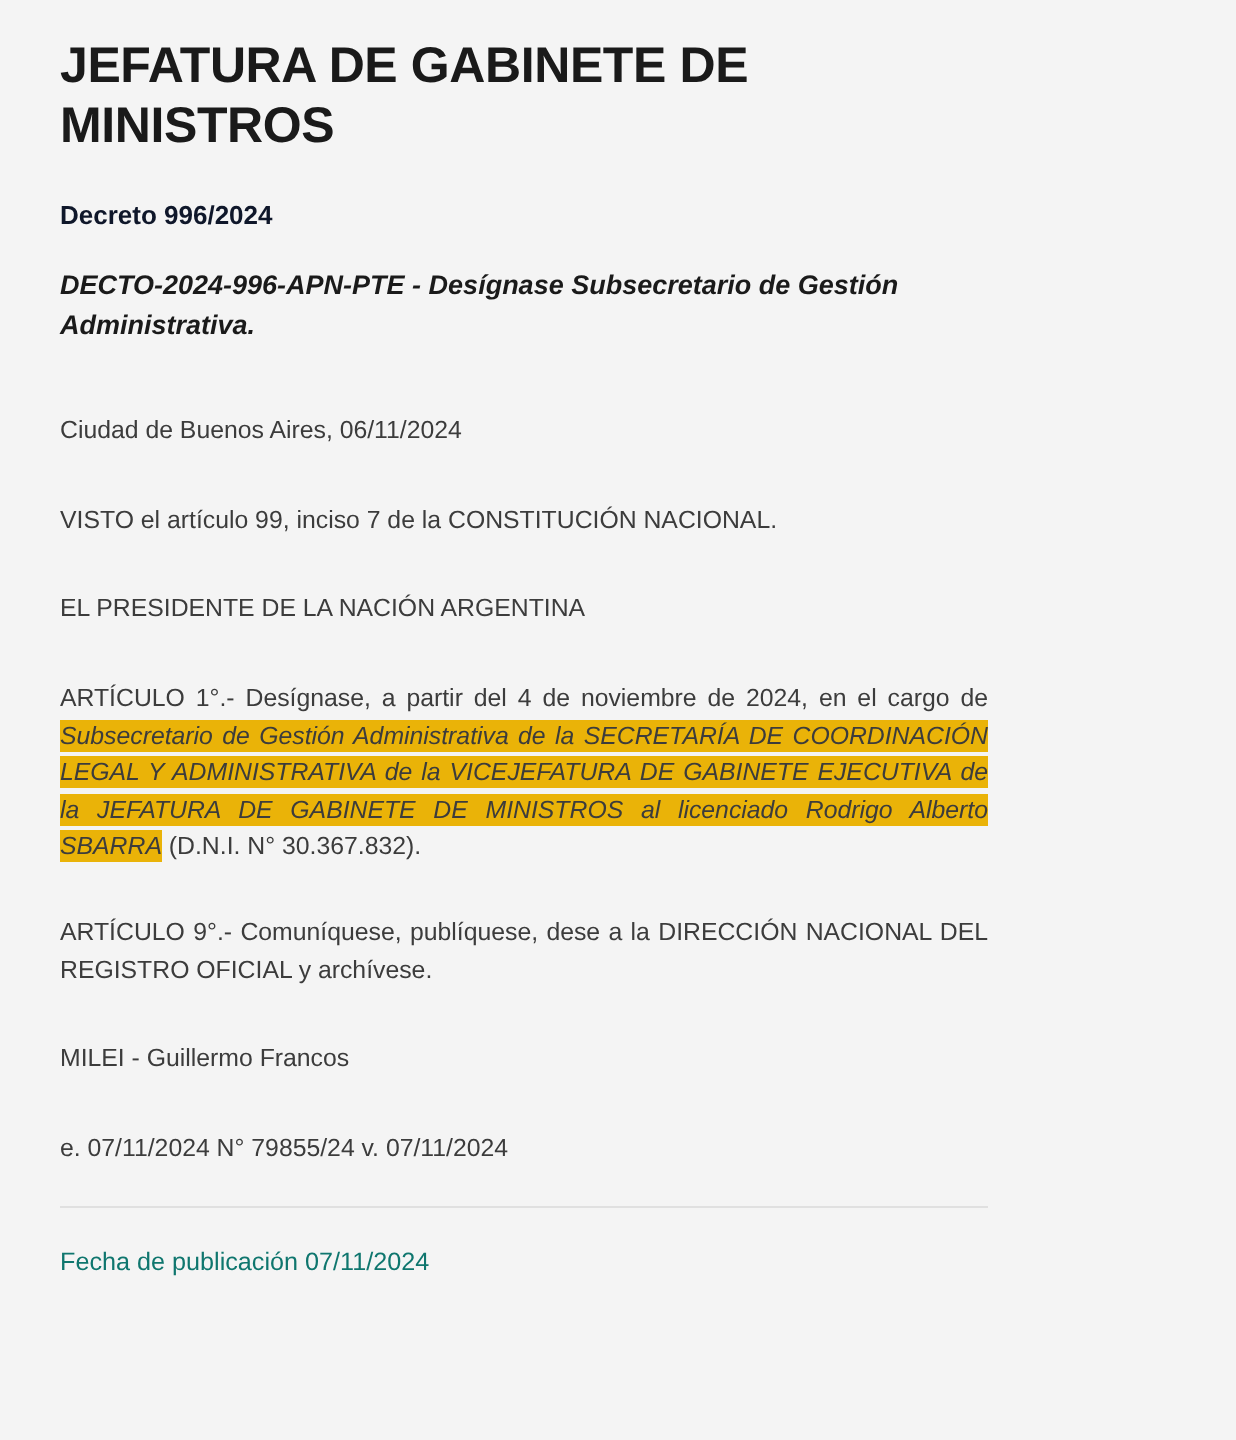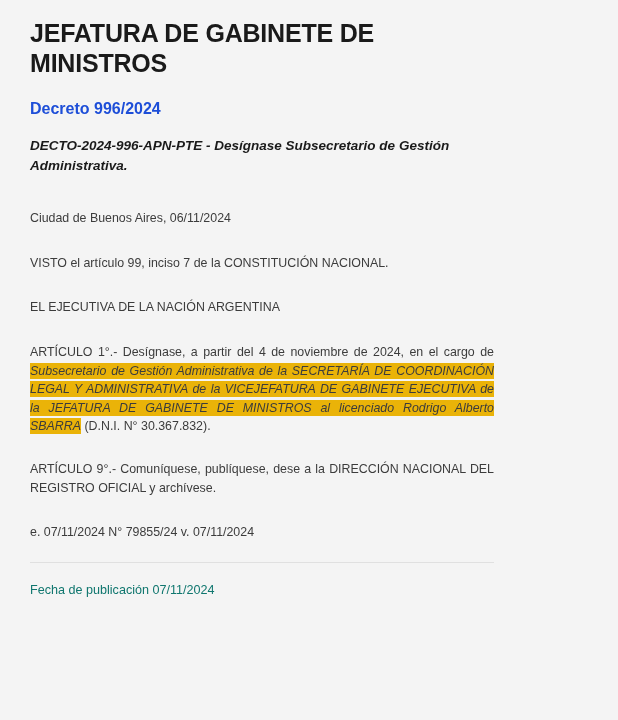--- a/index.html
+++ b/index.html
@@ -24,23 +24,23 @@
   }
   .org-title {
     font-size: 25px;
     font-weight: bold;
     color: #1a1a1a;
     letter-spacing: -0.2px;
     line-height: 1.2;
     margin: 0 0 22px 0;
   }
   .decree-number {
-    font-size: 16px;
+    font-size: 13px;
     font-weight: bold;
-    color: #1d4ed8;
+    color: #0f172a;
     margin: 0 0 18px 0;
   }
   .decree-subject {
     font-size: 13.5px;
     font-weight: bold;
     color: #1a1a1a;
     line-height: 1.45;
     margin: 0 0 34px 0;
     max-width: 520px;
     font-style: italic;
@@ -86,25 +86,26 @@
   <h1 class="org-title">JEFATURA DE GABINETE DE MINISTROS</h1>
 
   <h2 class="decree-number">Decreto 996/2024</h2>
 
   <p class="decree-subject">DECTO-2024-996-APN-PTE - Desígnase Subsecretario de Gestión Administrativa.</p>
 
   <p class="body-text">Ciudad de Buenos Aires, 06/11/2024</p>
 
   <p class="body-text">VISTO el artículo 99, inciso 7 de la CONSTITUCIÓN NACIONAL.</p>
 
-  <p class="body-text">EL EJECUTIVA DE LA NACIÓN ARGENTINA</p>
+  <p class="body-text">EL PRESIDENTE DE LA NACIÓN ARGENTINA</p>
 
 
   <p class="body-text art1"><span>ARTÍCULO 1°.- Desígnase, a partir del 4 de noviembre de 2024, en el cargo de </span><mark class="hl">Subsecretario de Gestión Administrativa de la SECRETARÍA DE COORDINACIÓN LEGAL Y ADMINISTRATIVA de la VICEJEFATURA DE GABINETE EJECUTIVA de la JEFATURA DE GABINETE DE MINISTROS al licenciado Rodrigo Alberto SBARRA</mark><span> (D.N.I. N° 30.367.832).</span></p>
 
   <p class="body-text">ARTÍCULO 9°.- Comuníquese, publíquese, dese a la DIRECCIÓN NACIONAL DEL REGISTRO OFICIAL y archívese.</p>
 
+  <p class="body-text last-line signature">MILEI - Guillermo Francos</p>
 
   <p class="body-text last-line pub-ref">e. 07/11/2024 N° 79855/24 v. 07/11/2024</p>
 
   <p class="pub-date">Fecha de publicación 07/11/2024</p>
 
 </div>
 
 </body></html>

